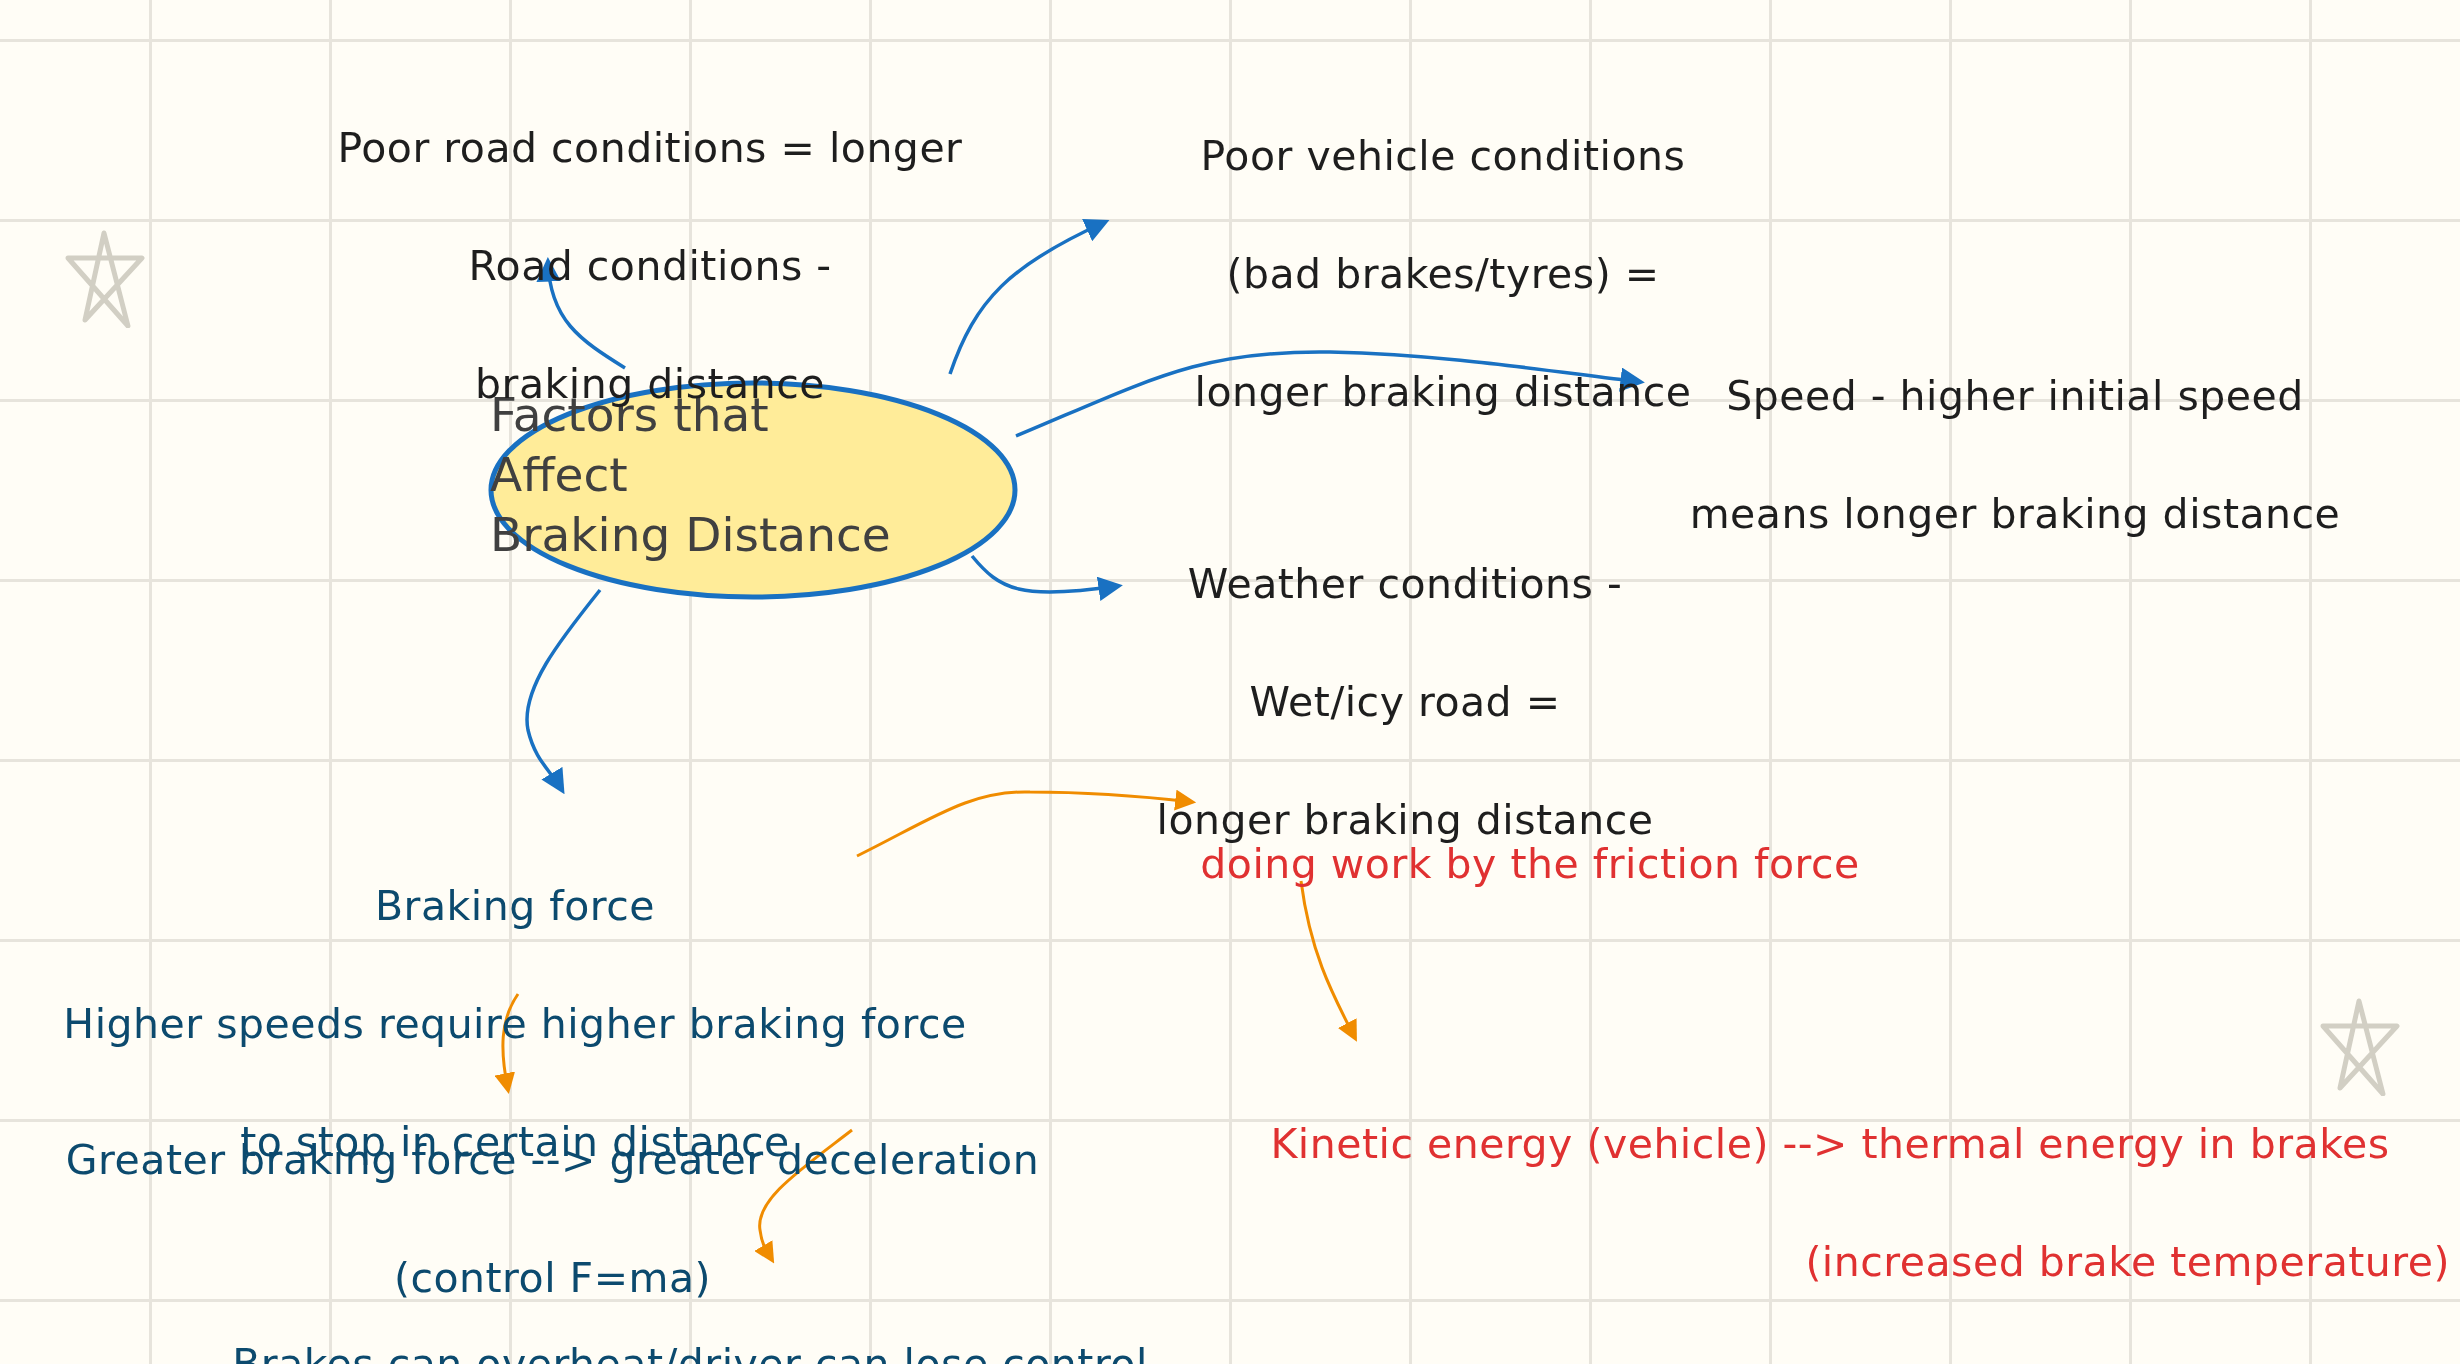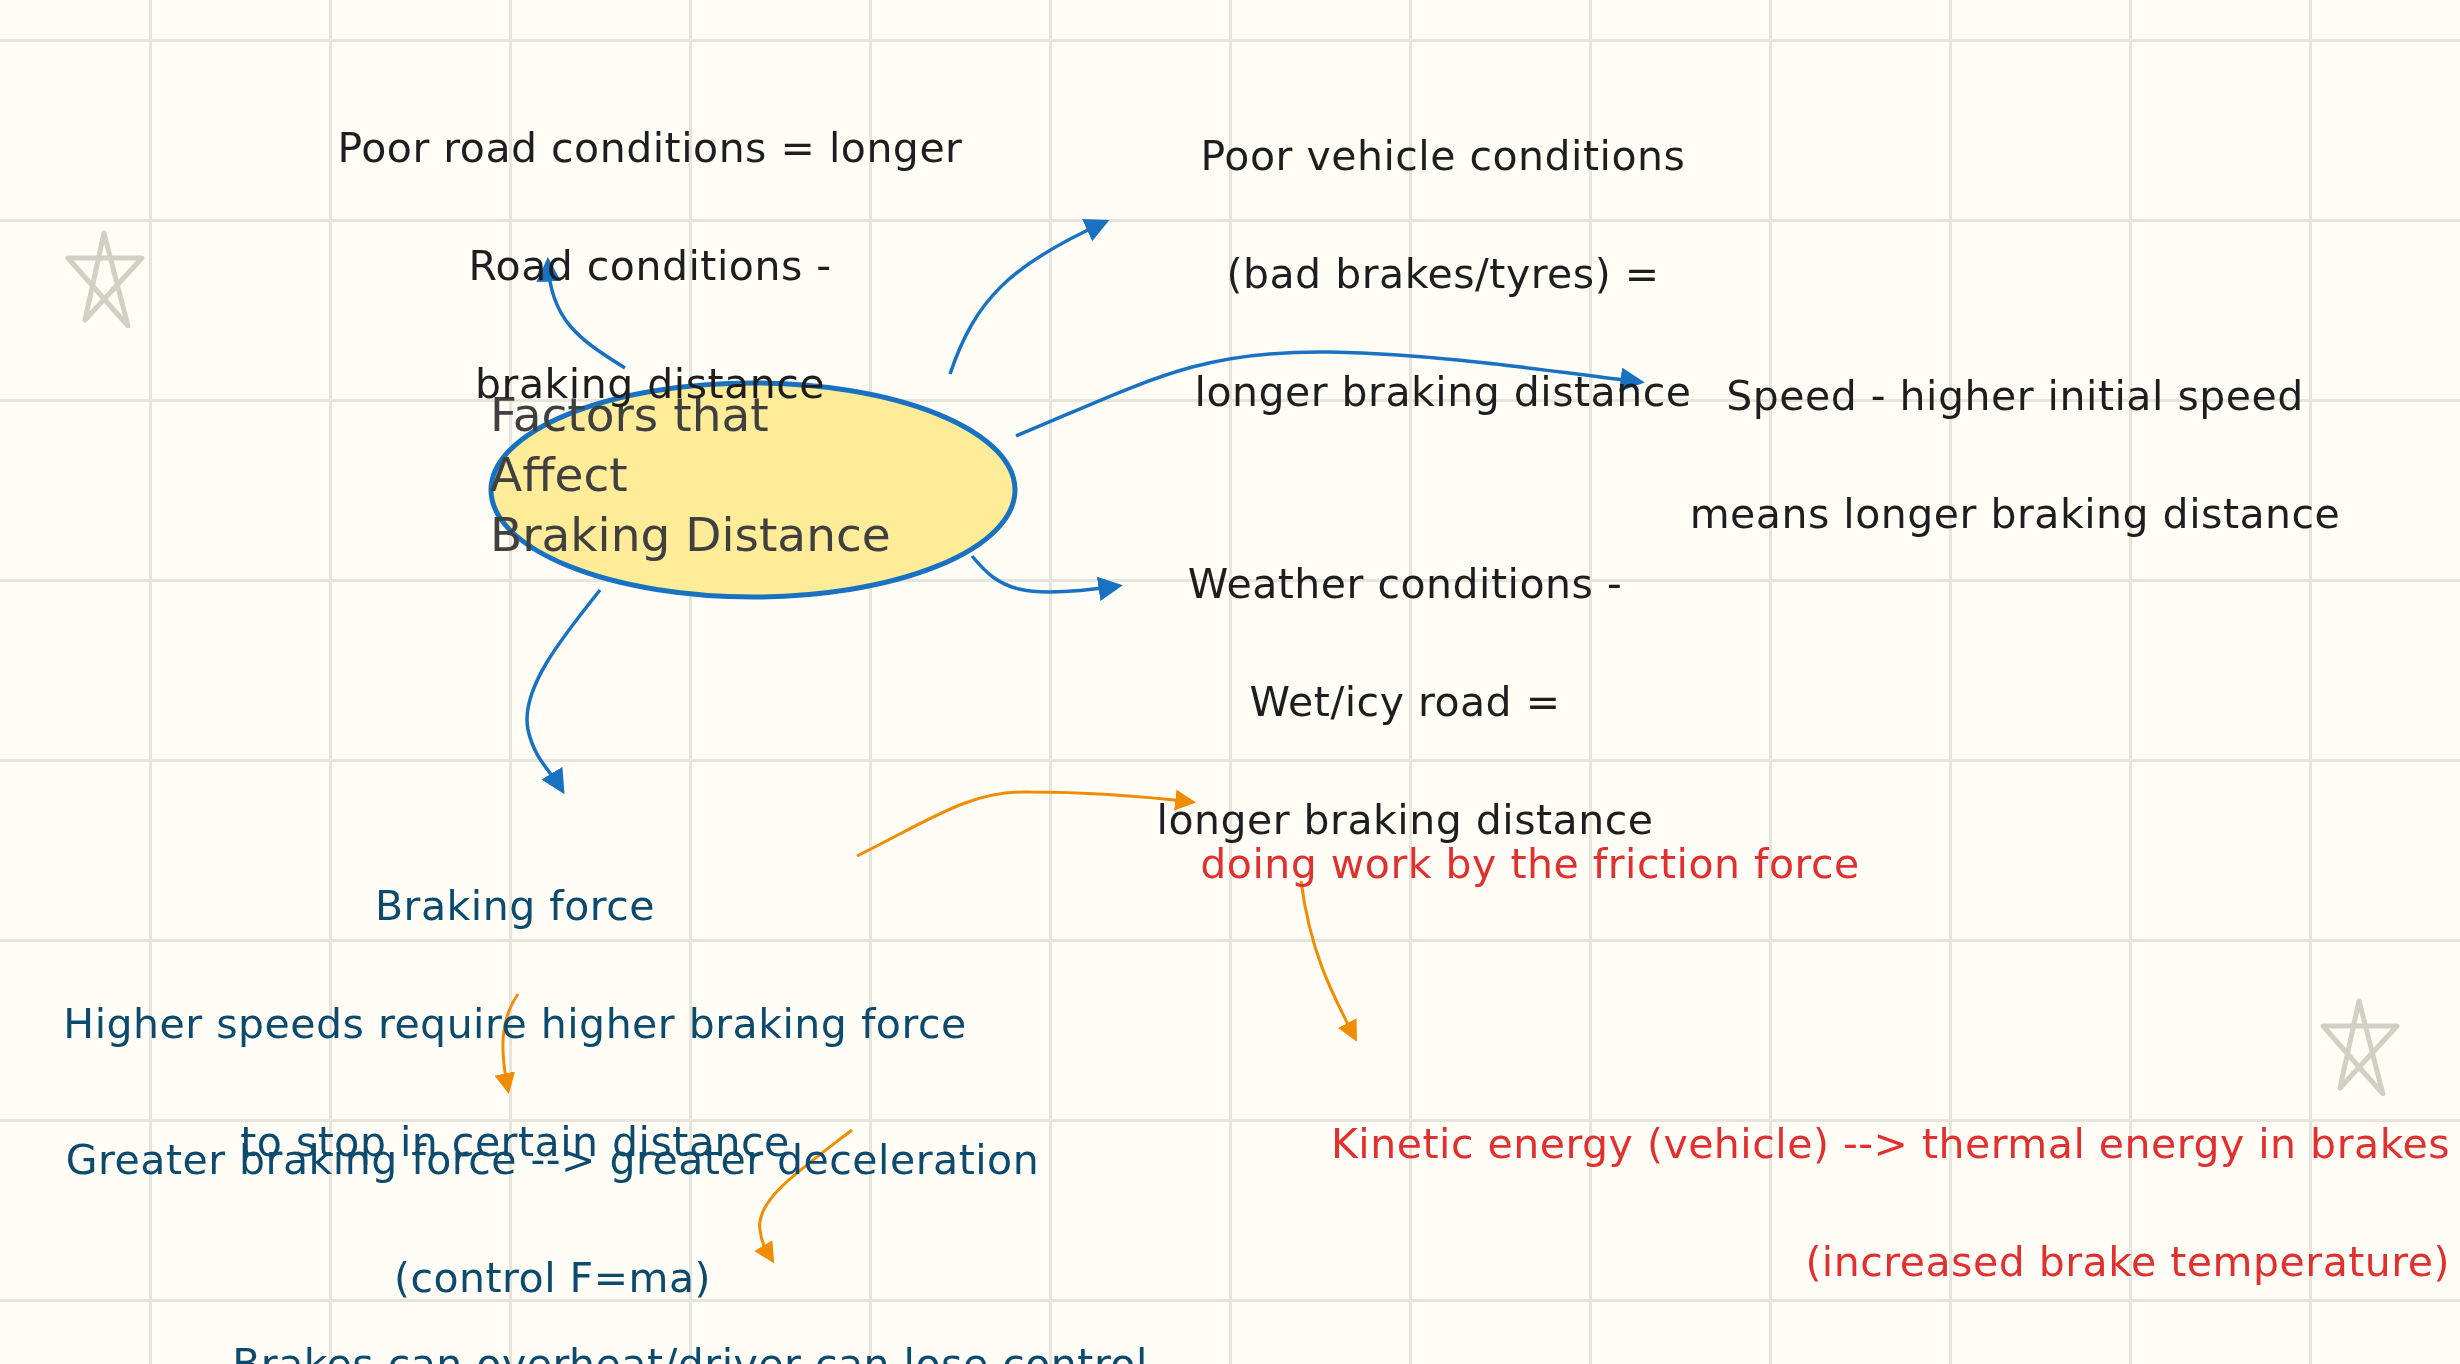--- a/index.html
+++ b/index.html
@@ -142,17 +142,17 @@
 
   <div class="node green" style="left:160px; top:1276px; width:1060px;">
     <span class="line">Brakes can overheat/driver can lose control</span>
   </div>
 
   <div class="node red" style="left:1100px; top:776px; width:860px;">
     <span class="line">doing work by the friction force</span>
   </div>
 
   <div class="node red" style="left:1190px; top:1056px; width:1260px; text-align:right;">
-    <span class="line" style="text-align:right; padding-left:20px;">Kinetic energy (vehicle) --&gt; thermal energy in brakes</span>
+    <span class="line" style="text-align:center; padding-left:20px;">Kinetic energy (vehicle) --&gt; thermal energy in brakes</span>
     <span class="line">(increased brake temperature)</span>
   </div>
 
 </div>
 
 </body></html>

